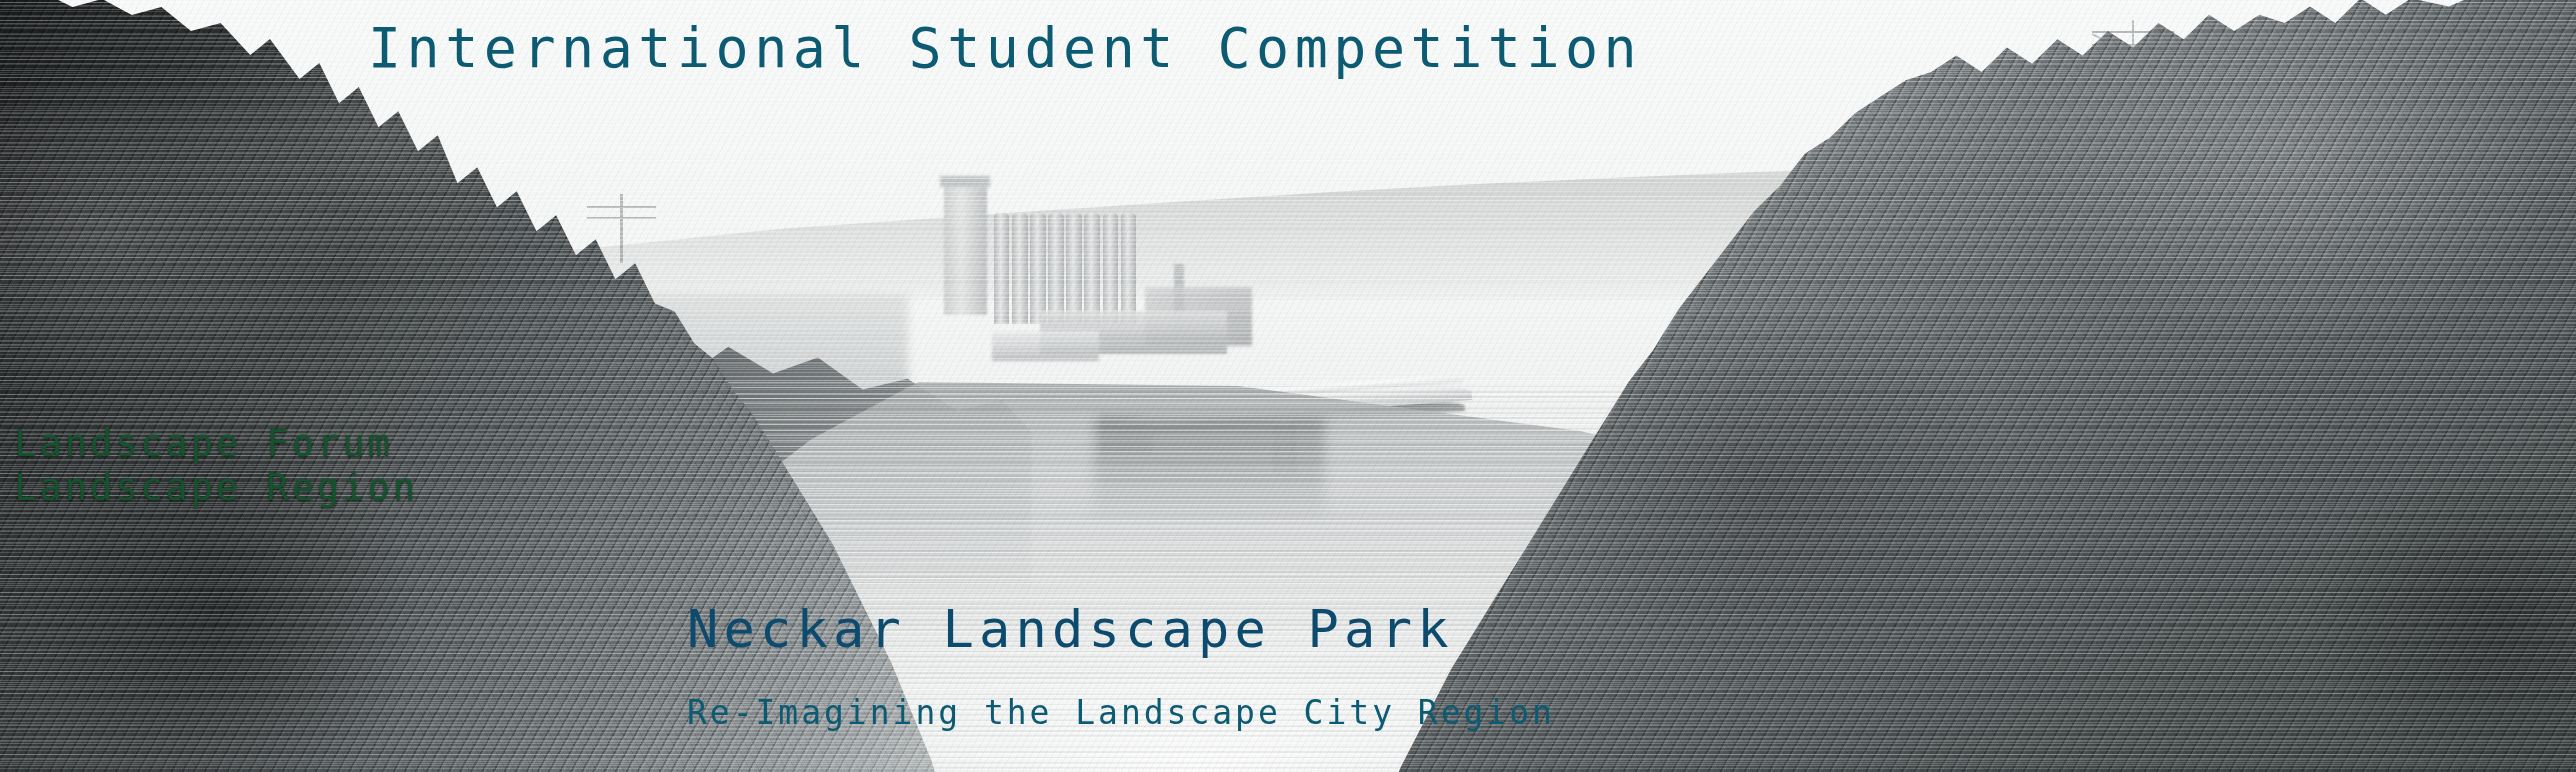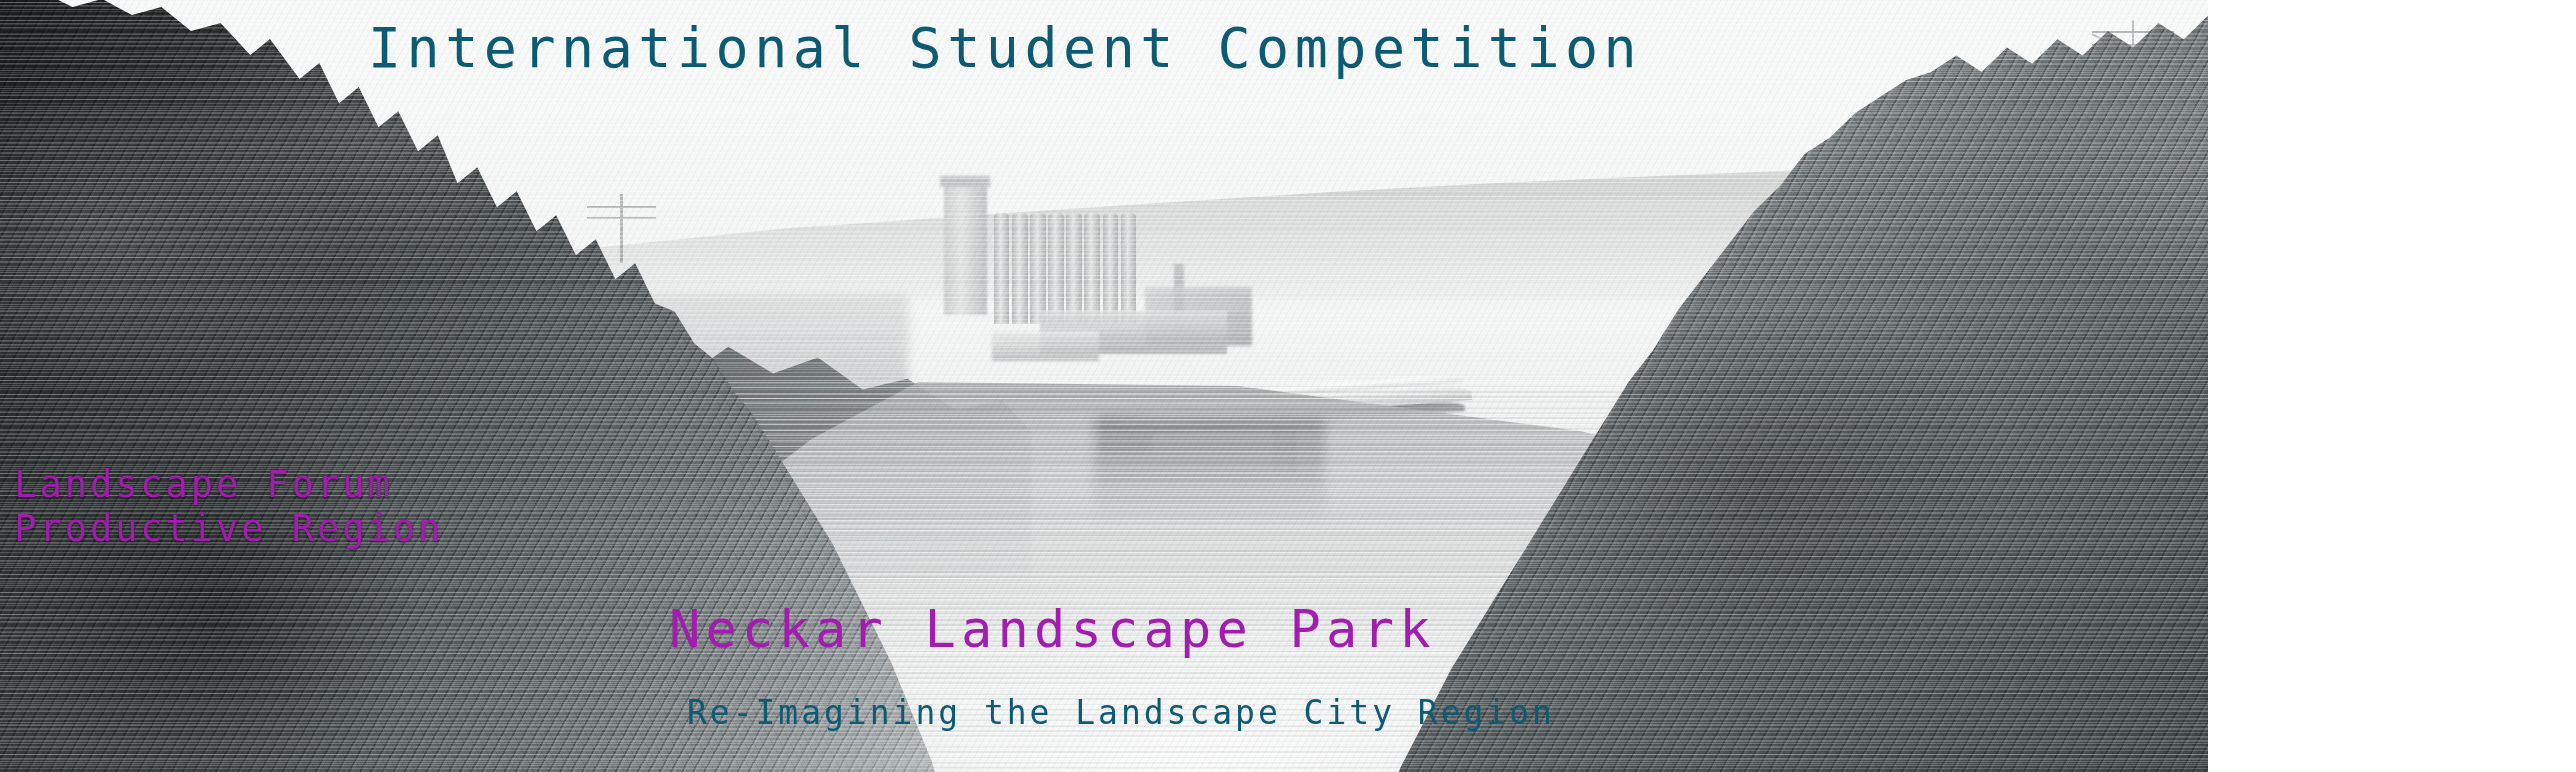--- a/index.html
+++ b/index.html
@@ -2,21 +2,21 @@
 <html style="font-size:14.2px"><head>
 <meta charset="utf-8">
 <title>Neckar Landscape Park Banner</title>
 <style>
   html,body{margin:0;padding:0;background:#ffffff;}
   body{font-family:"DejaVu Sans Mono", monospace;}
 
   
   #banner{
     position:relative;
-    width:2208px;
+    width:2576px;
     height:773px;
     overflow:hidden;
     background:#f4f5f5;
   }
 
   
   .sky{
     position:absolute; inset:0;
     background:
       linear-gradient(to bottom,#f7f8f8 0%,#f2f3f3 42%,#eceded 64%,#e6e7e7 100%);
@@ -233,32 +233,31 @@
 
   #title-main{
     left:368px; top:21.3px;
     font-size:55px; line-height:1;
     font-weight:400;
     letter-spacing:.10em;
     color:#0d5a73;
   }
   #forum-block{
     left:14.2px; top:422px;
-    color:#a21caf;
+    color:#14532d;
     font-size:37px; line-height:1.18;
     letter-spacing:.08em;
     text-shadow:0 0.9px 2.7px rgba(0,0,0,.55);
-    margin-top:41px;
   }
   #forum-block div{ white-space:nowrap; }
   #park-title{
-    left:669px; top:603px;
+    left:687px; top:603px;
     font-size:52px; line-height:1;
     letter-spacing:.10em;
-    color:#a21caf;
+    color:#0c4a6e;
   }
   #park-sub{
     left:687px; top:696px;
     font-size:33px; line-height:1;
     letter-spacing:.09em;
     color:#0d5a73;
   }
 </style>
 </head>
 <body>
@@ -323,21 +322,21 @@
 
   <div class="tex-h"></div>
   <div class="tex-h2"></div>
   <div class="tex-d"></div>
   <div class="vignette"></div>
 
   <div class="txt" id="title-main">International Student Competition</div>
 
   <div class="txt" id="forum-block">
     <div>Landscape Forum</div>
-    <div>Productive Region</div>
+    <div>Landscape Region</div>
   </div>
 
   <div class="txt" id="park-title">Neckar Landscape Park</div>
 
   <div class="txt" id="park-sub">Re-Imagining the Landscape City Region</div>
 
 </div>
 
 
 </body></html>

